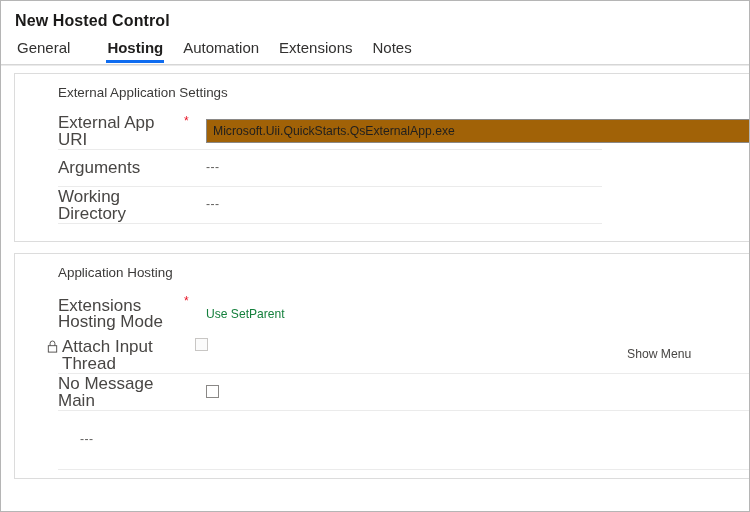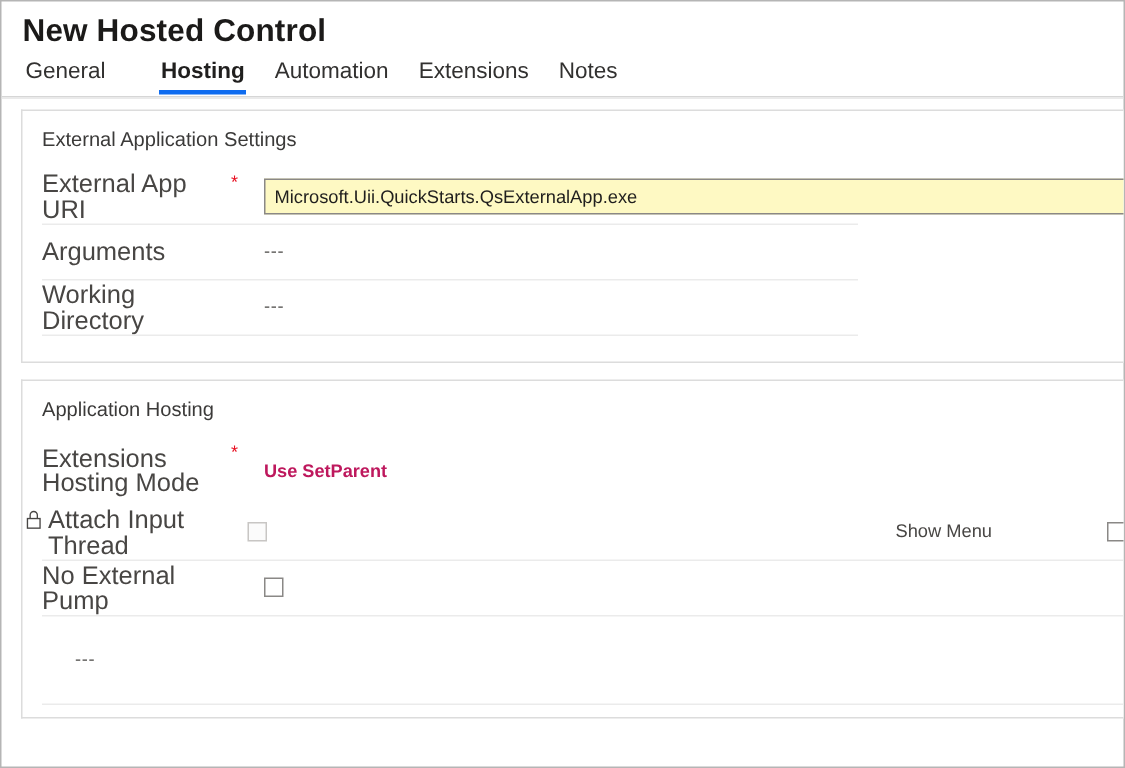--- a/index.html
+++ b/index.html
@@ -23,21 +23,21 @@
     border: 1px solid #b5b5b5;
     background: #ffffff;
     overflow: hidden;
   }
 
   
   .header {
     padding: 10px 0 0 14px;
   }
   .page-title {
-    font-size: 21px;
+    font-size: 16px;
     font-weight: bold;
     color: #1b1a19;
     letter-spacing: 0.1px;
     line-height: 20px;
   }
 
   .tabstrip {
     display: flex;
     align-items: flex-end;
     gap: 18px;
@@ -84,20 +84,21 @@
   .body {
     padding: 7px 0 0 13px;
   }
 
   .card {
     box-sizing: border-box;
     border: 1px solid #dcdcdc;
     border-right: none;
     background: #ffffff;
     width: 737px;
+    padding-left: 30px;
   }
   .card-title {
     font-size: 13.4px;
     color: #3b3a39;
     padding: 10px 0 10px 13px;
     line-height: 18px;
   }
 
   .field-rows {
     padding-left: 13px;
@@ -168,30 +169,30 @@
   .value {
     font-size: 12.2px;
     color: #3b3a39;
     line-height: 17px;
   }
   .value.dashes {
     color: #605e5c;
     letter-spacing: 0.4px;
   }
   .value.strong {
-    font-weight: bold;
-    color: #be185d;
+    font-weight: normal;
+    color: #15803d;
     font-size: 12.1px;
   }
 
   .textbox {
     box-sizing: border-box;
     height: 24px;
     border: 1px solid #8a8886;
-    background: #fef9c3;
+    background: #a16207;
     font-size: 12.2px;
     color: #201f1e;
     padding: 3px 6px;
     line-height: 17px;
     width: 596px;
     overflow: hidden;
     white-space: nowrap;
   }
 
   .checkbox {
@@ -208,21 +209,20 @@
   }
 
   .row-2col {
     display: flex;
     align-items: center;
     position: relative;
     min-height: 37px;
   }
   .col-left {
     display: flex;
-    align-items: center;
     width: 544px;
     flex: 0 0 544px;
   }
   .col-right {
     display: flex;
     align-items: center;
     flex: 1 1 auto;
     padding-left: 25px;
     justify-content: space-between;
   }
@@ -322,21 +322,21 @@
             <div class="req blank"></div>
             <div class="checkbox muted"></div>
           </div>
           <div class="col-right">
             <div class="label-right">Show Menu</div>
             <div class="checkbox"></div>
           </div>
         </div>
 
         <div class="row sep-full">
-          <div class="label">No External Pump</div>
+          <div class="label">No Message Main</div>
           <div class="req blank"></div>
           <div class="checkbox"></div>
         </div>
 
         <div class="row sep-full" style="min-height:59px;">
           <div class="req blank"></div>
           <div class="value dashes">---</div>
         </div>
 
         <div class="row" style="min-height:0;height:1px;position:relative;">

